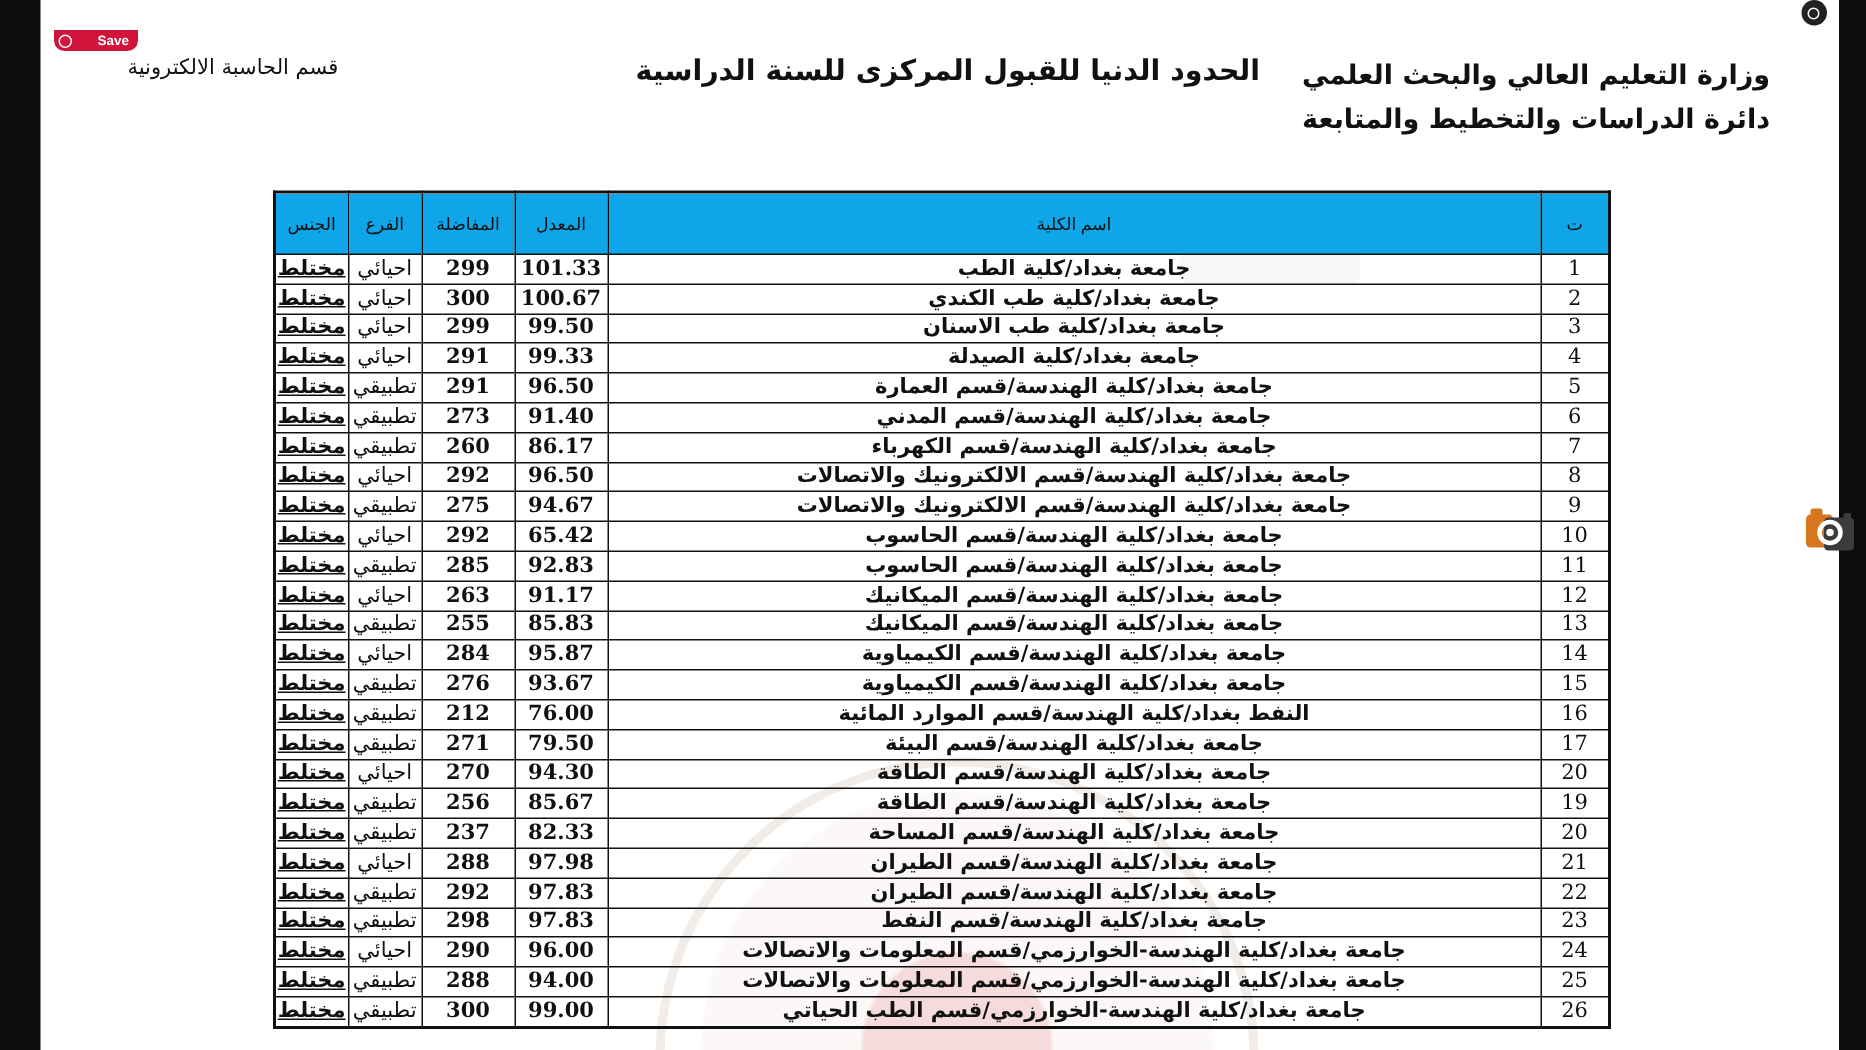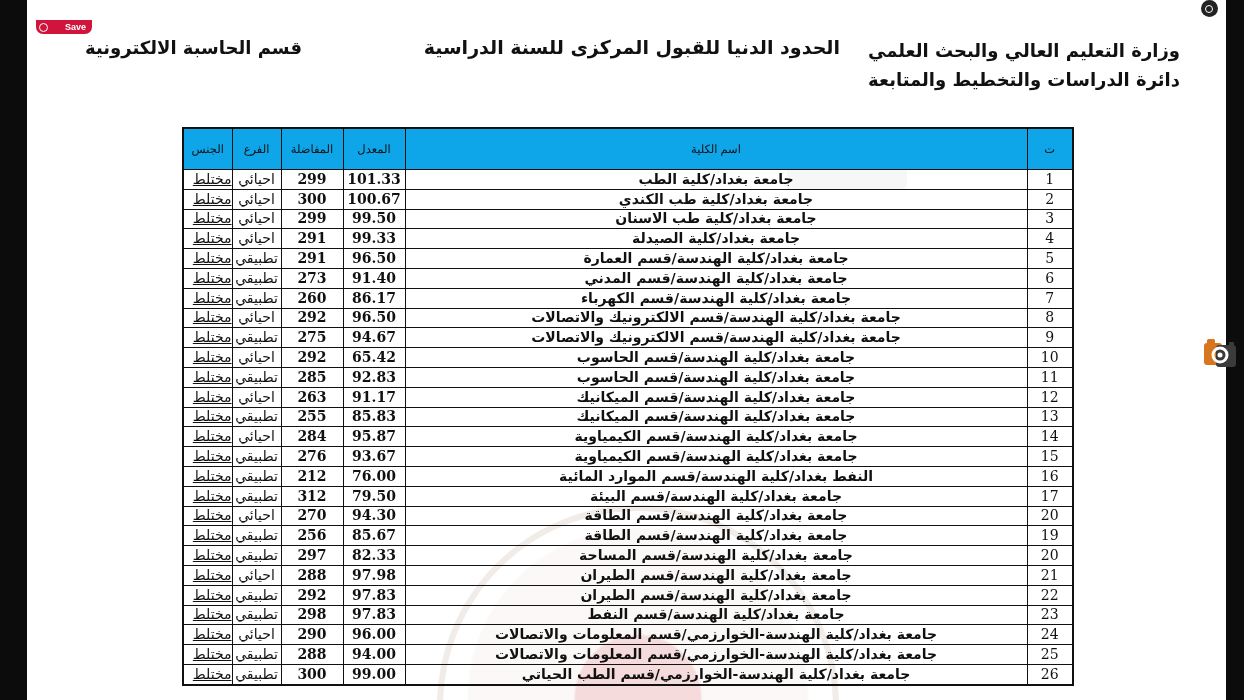--- a/index.html
+++ b/index.html
@@ -33,21 +33,21 @@
     display: flex; align-items: center; justify-content: center;
   }
   .lens-btn .inner { width: 8px; height: 8px; border-radius: 50%; border: 1.5px solid #fff; box-sizing: border-box; }
 
   .hdr {
     position: absolute; direction: rtl; color: #111;
     font-family: "DejaVu Sans", sans-serif; font-weight: bold; white-space: nowrap;
   }
   .hdr-ministry { right: 46px; top: 36px; font-size: 18px; line-height: 29px; text-align: right; }
   .hdr-title { left: 440px; top: 36px; font-size: 19px; width: 373px; text-align: right; }
-  .hdr-dept { left: 58px; top: 37px; font-size: 18px; font-weight: bold; }
+  .hdr-dept { left: 58px; top: 37px; font-size: 14px; font-weight: normal; }
 
   .watermark {
     position: absolute; left: 410px; top: 505px; width: 390px; height: 390px;
     border-radius: 50%; border: 6px solid rgba(200,180,160,0.25);
     background: radial-gradient(circle at 50% 48%, rgba(210,90,90,0.22) 0 22%, rgba(220,200,190,0.12) 23% 60%, transparent 61%);
     z-index: 0;
   }
   .watermark2 {
     position: absolute; left: 760px; top: 150px; width: 120px; height: 40px;
     background: rgba(200,200,200,0.15); border-radius: 6px; z-index: 0;
@@ -65,21 +65,21 @@
     background: #0ea5e9; height: 40px; font-weight: normal;
     font-family: Liberation Serif, serif; font-size: 11.5px; color: #111;
   }
   table.limits td {
     height: 18.8px; font-size: 14px; line-height: 17px; color: #111; background: transparent;
   }
   td.c-seq, td.c-avg, td.c-pref { text-align: center; font-weight: bold; font-family: "DejaVu Serif", serif; }
   td.c-seq { font-weight: normal; font-size: 15px; }
   td.c-name { text-align: center; padding-right: 4px; font-family: "DejaVu Sans", sans-serif; font-weight: bold; font-size: 11.5px; }
   td.c-branch { text-align: center; font-family: "DejaVu Sans", sans-serif; font-size: 12px; }
-  td.c-gender { font-family: "DejaVu Sans", sans-serif; font-weight: normal; font-size: 11.5px; text-decoration: underline; }
+  td.c-gender { text-align: center; font-family: "DejaVu Sans", sans-serif; font-weight: bold; font-size: 11.5px; text-decoration: underline; }
 
   .cam-icon {
     position: absolute; left: 1200px; top: 335px; width: 38px; height: 38px; z-index: 6;
   }
 </style>
 </head>
 <body>
 
 <div class="page">
   <div class="watermark"></div>
@@ -237,21 +237,21 @@
           <td class="c-name">النفط بغداد/كلية الهندسة/قسم الموارد المائية</td>
           <td class="c-avg">76.00</td>
           <td class="c-pref">212</td>
           <td class="c-branch">تطبيقي</td>
           <td class="c-gender">مختلط</td>
         </tr>
         <tr>
           <td class="c-seq">17</td>
           <td class="c-name">جامعة بغداد/كلية الهندسة/قسم البيئة</td>
           <td class="c-avg">79.50</td>
-          <td class="c-pref">312</td>
+          <td class="c-pref">271</td>
           <td class="c-branch">تطبيقي</td>
           <td class="c-gender">مختلط</td>
         </tr>
         <tr>
           <td class="c-seq">20</td>
           <td class="c-name">جامعة بغداد/كلية الهندسة/قسم الطاقة</td>
           <td class="c-avg">94.30</td>
           <td class="c-pref">270</td>
           <td class="c-branch">احيائي</td>
           <td class="c-gender">مختلط</td>
@@ -261,21 +261,21 @@
           <td class="c-name">جامعة بغداد/كلية الهندسة/قسم الطاقة</td>
           <td class="c-avg">85.67</td>
           <td class="c-pref">256</td>
           <td class="c-branch">تطبيقي</td>
           <td class="c-gender">مختلط</td>
         </tr>
         <tr>
           <td class="c-seq">20</td>
           <td class="c-name">جامعة بغداد/كلية الهندسة/قسم المساحة</td>
           <td class="c-avg">82.33</td>
-          <td class="c-pref">297</td>
+          <td class="c-pref">237</td>
           <td class="c-branch">تطبيقي</td>
           <td class="c-gender">مختلط</td>
         </tr>
         <tr>
           <td class="c-seq">21</td>
           <td class="c-name">جامعة بغداد/كلية الهندسة/قسم الطيران</td>
           <td class="c-avg">97.98</td>
           <td class="c-pref">288</td>
           <td class="c-branch">احيائي</td>
           <td class="c-gender">مختلط</td>

